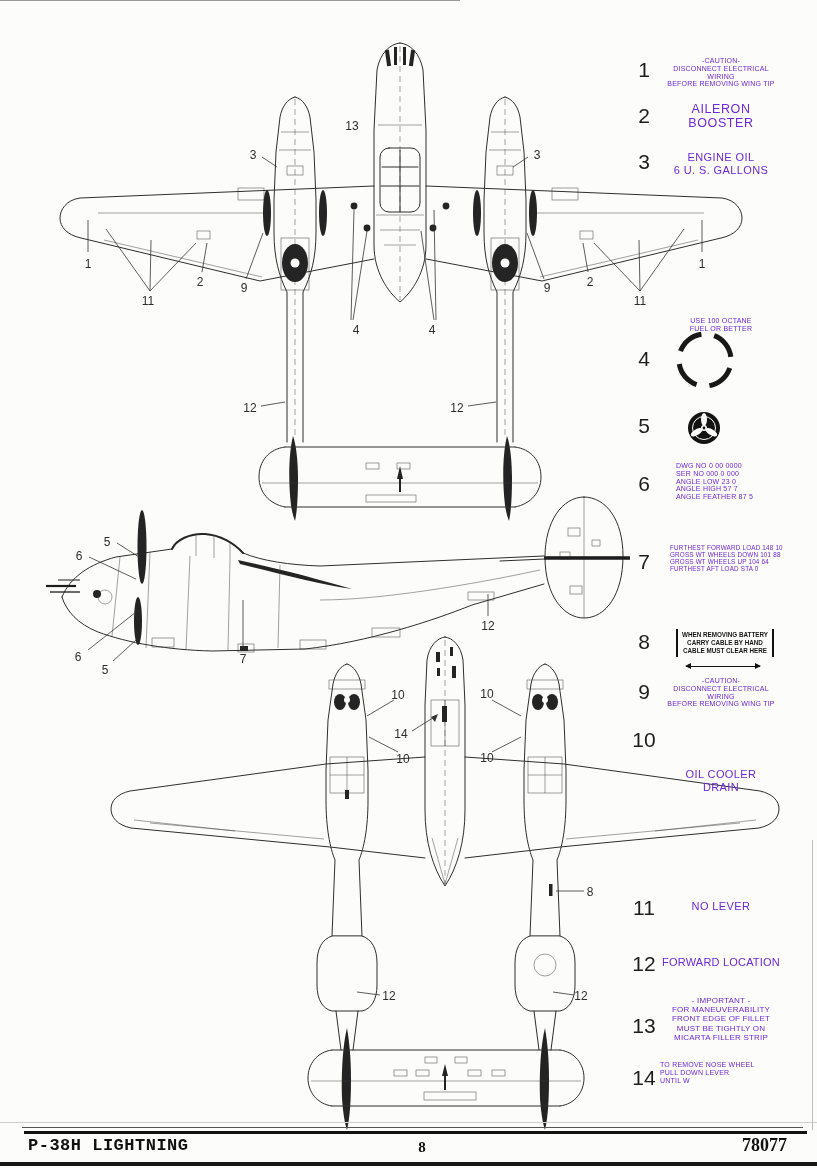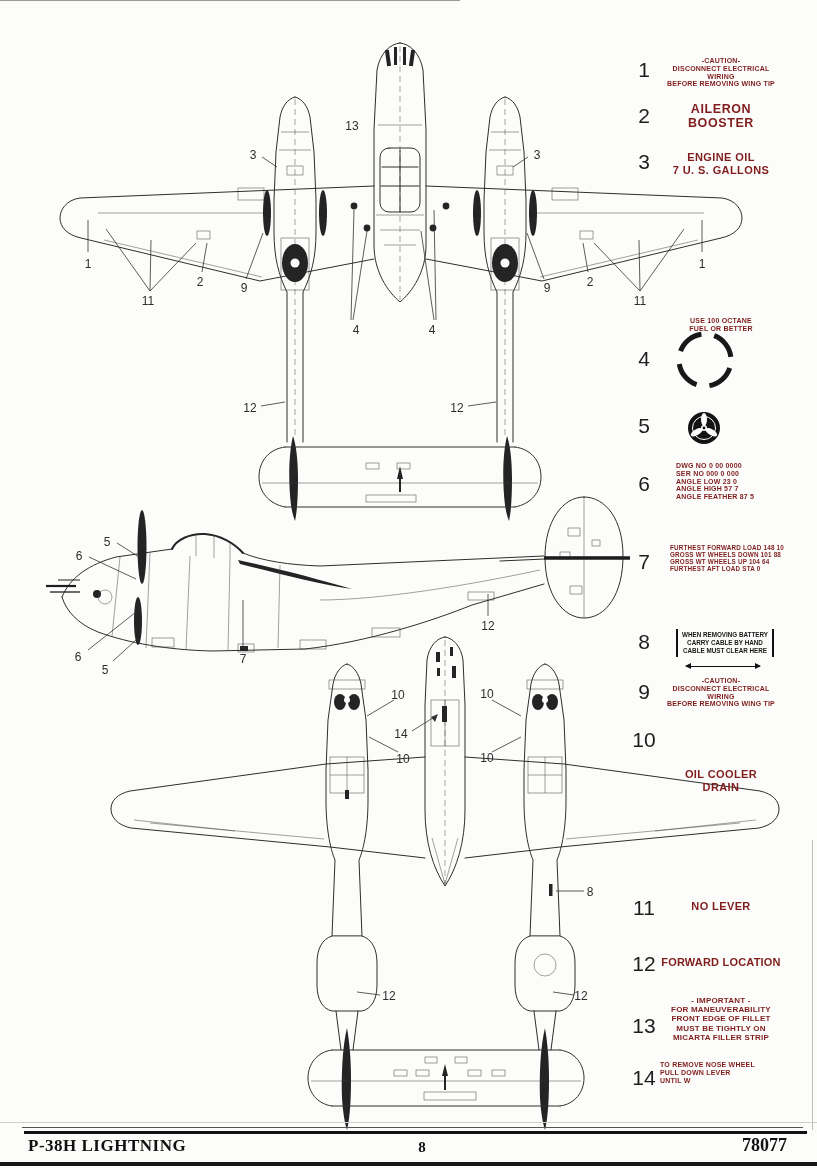--- a/index.html
+++ b/index.html
@@ -10,42 +10,42 @@
   .ln{fill:none;stroke:#2e2e2e;stroke-width:1;stroke-linecap:round;stroke-linejoin:round;}
   .ln2{fill:none;stroke:#262626;stroke-width:2;stroke-linecap:round;stroke-linejoin:round;}
   .thin{fill:none;stroke:#3a3a3a;stroke-width:.6;opacity:.8;}
   .ldr{fill:none;stroke:#333;stroke-width:.8;}
   .dash{fill:none;stroke:#444;stroke-width:.6;stroke-dasharray:6 4;opacity:.8;}
   .fillink{fill:#242424;stroke:none;}
   .callout{font-family:"Liberation Sans",sans-serif;font-size:12px;fill:#2d2d2d;text-anchor:middle;}
   
   .lg-num{position:absolute;left:628px;width:32px;text-align:center;font-size:21px;color:#1d1d1d;}
   .lg-text{position:absolute;left:660px;width:122px;text-align:center;white-space:pre-line;
-           font-weight:700;color:#7f1d1d;}
+           font-weight:400;color:#6d28d9;}
   .sz-tiny{font-size:7px;line-height:1.12;letter-spacing:.2px;}
   .sz-small{font-size:8px;line-height:1.15;letter-spacing:.2px;}
   .sz-big{font-size:12.5px;line-height:1.15;letter-spacing:.6px;}
   .sz-med{font-size:11px;line-height:1.2;letter-spacing:.4px;}
   .left{text-align:left;white-space:pre-line;}
   .batt-box{position:absolute;left:676px;width:88px;border-left:2.5px solid #111;
             border-right:2.5px solid #111;padding:2px 3px;font-size:6.3px;line-height:1.25;
             font-weight:700;text-align:center;white-space:pre-line;color:#161616;}
   .batt-arrow{position:absolute;left:682px;width:82px;height:8px;}
   .batt-arrow .bar{position:absolute;left:4px;right:4px;top:3.5px;height:1px;background:#111;}
   .batt-arrow:before,.batt-arrow:after{content:"";position:absolute;top:1px;border:3px solid transparent;}
   .batt-arrow:before{left:0;border-right:6px solid #111;}
   .batt-arrow:after{right:0;border-left:6px solid #111;}
   
   .watermark{position:absolute;left:36px;top:551px;width:770px;font-size:42px;font-weight:400;
              letter-spacing:-.5px;white-space:nowrap;z-index:30;}
   
   .rule-thin{position:absolute;left:22px;right:14px;top:1127px;height:1px;background:#555;}
   .rule-thick{position:absolute;left:24px;right:10px;top:1131px;height:3px;background:#121212;}
   .foot{position:absolute;font-family:"Liberation Serif","DejaVu Serif",serif;font-weight:700;color:#111;}
-  .foot-title{left:28px;top:1136px;font-size:17px;letter-spacing:.5px;}
+  .foot-title{left:28px;top:1136px;font-size:17px;letter-spacing:.5px;font-family:Liberation Mono, monospace;}
   .foot-page{left:402px;top:1139px;width:40px;text-align:center;font-size:15px;}
   .foot-kit{left:742px;top:1135px;font-size:18px;}
   .edge-bottom{position:absolute;left:0;right:0;top:1162px;height:4px;background:#161616;}
   .edge-top{position:absolute;left:0;top:0;width:460px;height:1px;background:#9a9a9a;}
   .edge-right{position:absolute;left:812px;top:840px;width:1px;height:290px;background:#bdbdbd;}
   .scanline{position:absolute;left:0;right:0;top:1122px;height:1px;background:#cfcfcb;}
 </style>
 </head>
 <body>
 
@@ -279,21 +279,21 @@
   <div class="lg-text sz-tiny" style="top:57px">-CAUTION-
 DISCONNECT ELECTRICAL WIRING
 BEFORE REMOVING WING TIP</div>
 
   <div class="lg-num" style="top:104px">2</div>
   <div class="lg-text sz-big" style="top:102px">AILERON
 BOOSTER</div>
 
   <div class="lg-num" style="top:150px">3</div>
   <div class="lg-text sz-med" style="top:151px">ENGINE OIL
-7 U. S. GALLONS</div>
+6 U. S. GALLONS</div>
 
   <div class="lg-text sz-tiny" style="top:317px">USE 100 OCTANE
 FUEL OR BETTER</div>
   <div class="lg-num" style="top:347px">4</div>
 
   <div class="lg-num" style="top:414px">5</div>
 
   <div class="lg-num" style="top:472px">6</div>
   <div class="lg-text sz-tiny left" style="top:462px;left:676px;width:130px">DWG NO 0 00 0000
 SER NO 000 0 000

